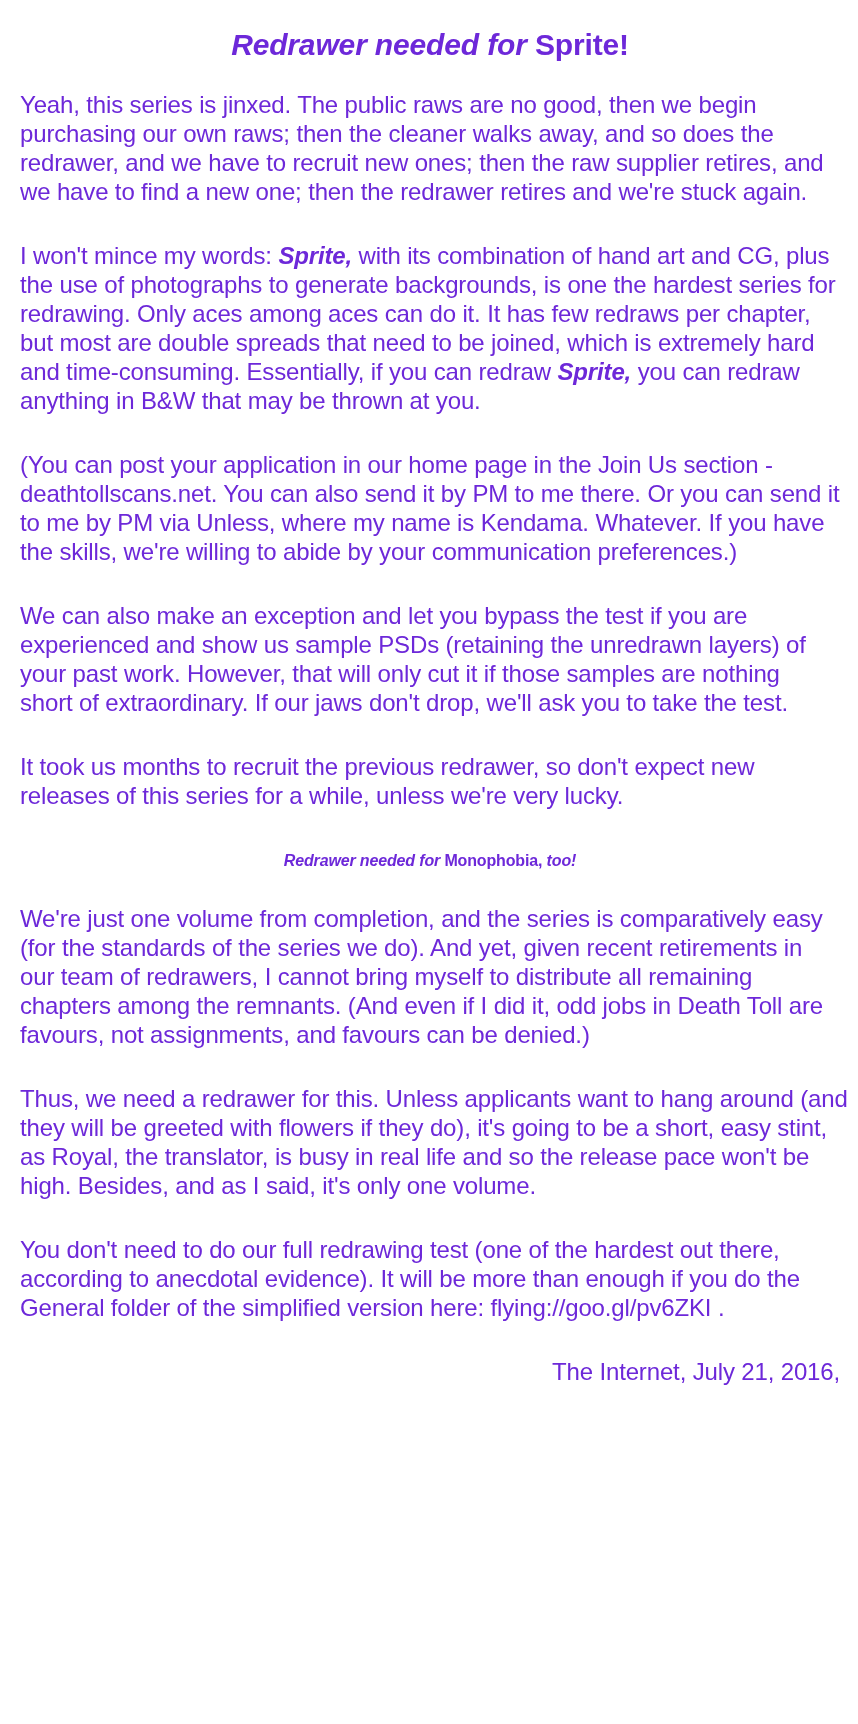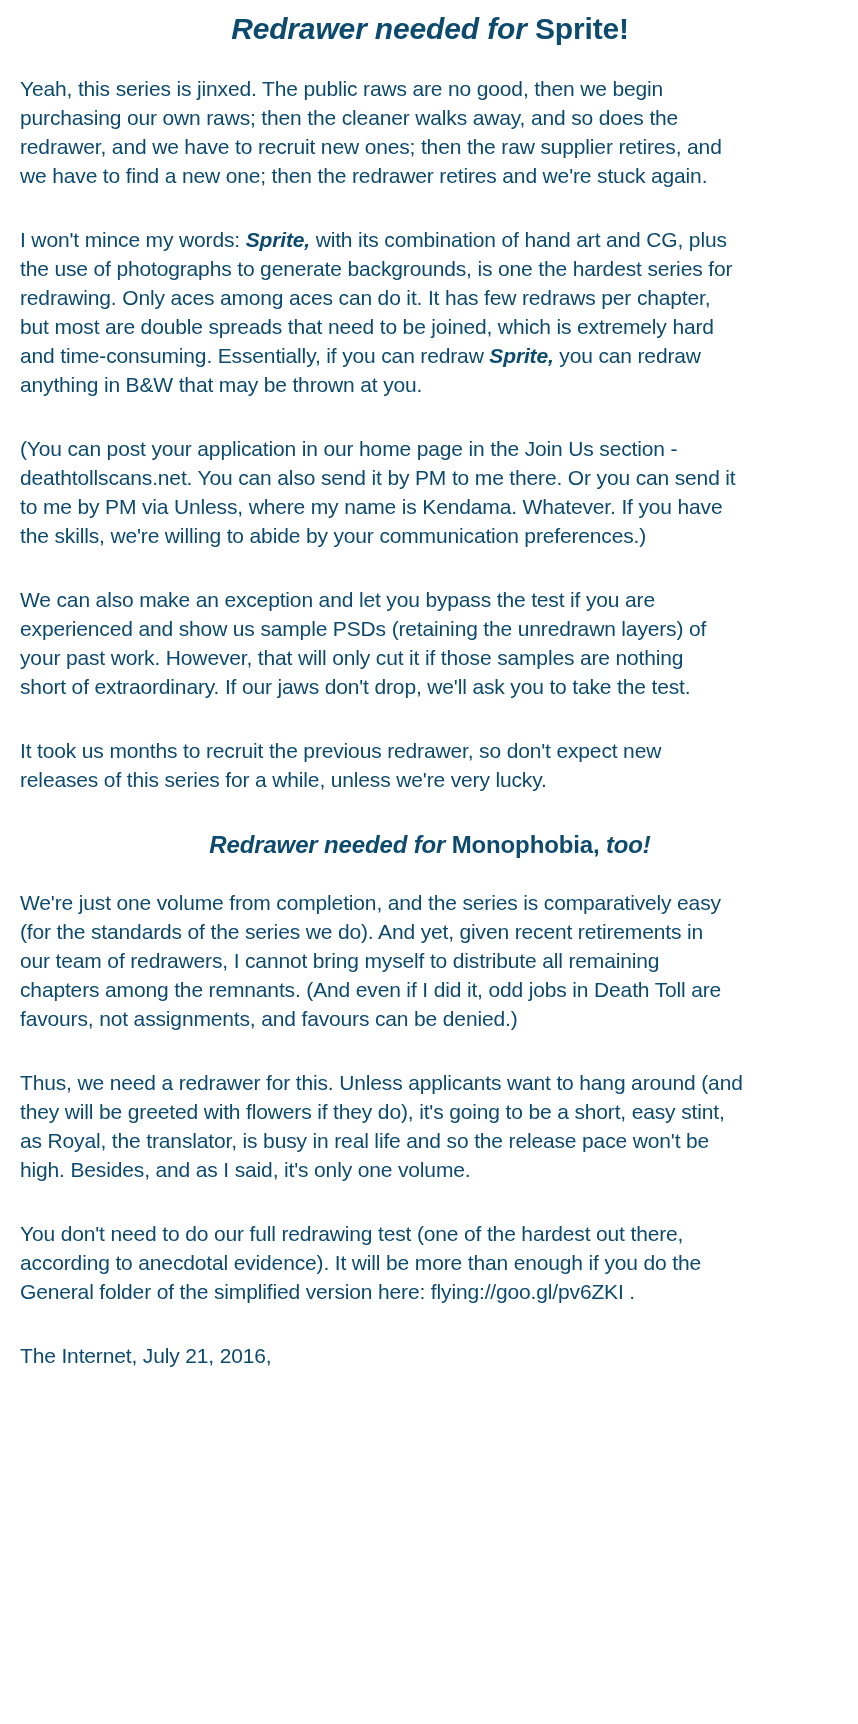--- a/index.html
+++ b/index.html
@@ -5,52 +5,52 @@
   html, body {
     margin: 0;
     padding: 0;
     background: #ffffff;
   }
   .page {
     position: relative;
     width: 858px;
     height: 1724px;
     box-sizing: border-box;
-    padding: 8px 18px 0 20px;
+    padding: 24px 18px 0 20px;
     background: #ffffff;
-    color: #0c4a6e;
+    color: #6d28d9;
     font-family: "Liberation Sans", "DejaVu Sans", sans-serif;
     overflow: hidden;
   }
   .block {
     margin: 10px 0 35px 0;
-    font-size: 21px;
+    font-size: 24px;
     line-height: 29px;
     white-space: pre;
     text-align: left;
     letter-spacing: -0.15px;
   }
   .block.h1 {
     font-size: 30px;
     line-height: 42px;
     font-weight: bold;
     text-align: center;
     white-space: normal;
     margin: 0 0 24px 0;
   }
   .block.h2 {
-    font-size: 24px;
+    font-size: 16px;
     line-height: 31px;
     font-weight: bold;
     text-align: center;
     white-space: normal;
     margin: 0 0 28px 0;
   }
   .block.align-right {
-    text-align: left;
+    text-align: right;
   }
   .seg.bold-italic {
     font-weight: bold;
     font-style: italic;
   }
   .seg.bold {
     font-weight: bold;
   }
 </style>
 </head>

